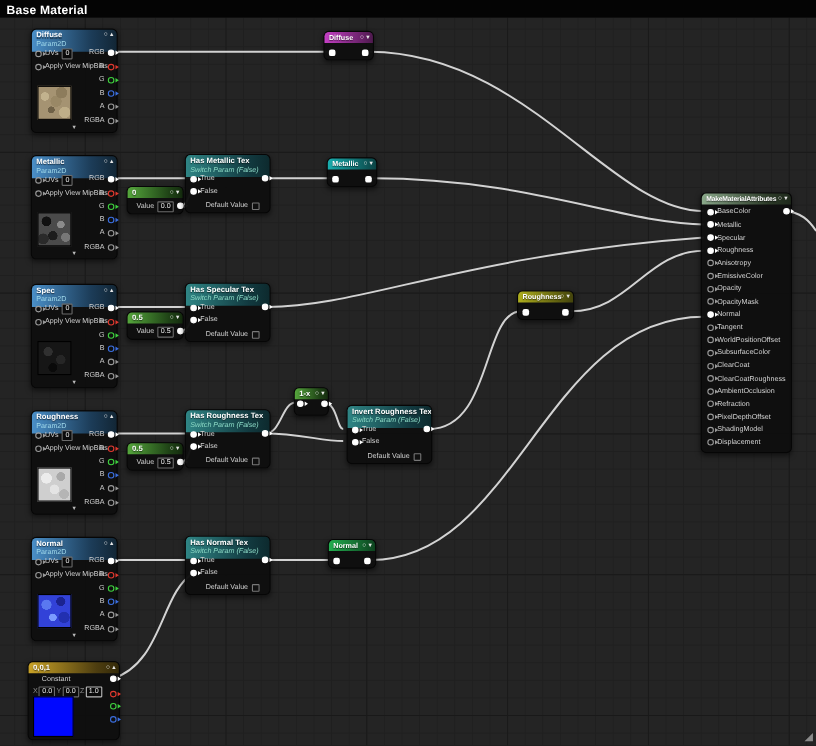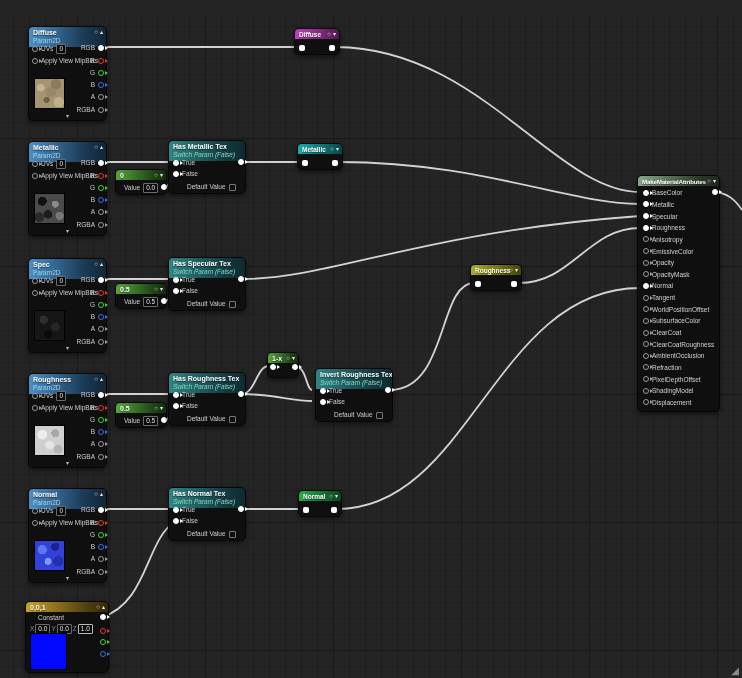--- a/index.html
+++ b/index.html
@@ -99,20 +99,23 @@
   .mma-row { display:flex; align-items:center; gap:3px; height:11.65px; padding-left:5px; white-space:nowrap; }
   .mma-row .lbl { font-size:6.5px; color:#d2d2d2; }
 
   .resize-grip { position:absolute; right:3px; bottom:2px; color:#8a8a8a; font-size:10px; line-height:10px; z-index:40; }
 </style>
 </head>
 <body>
 
 <div class="screen">
 
+  <div class="titlebar">
+    <span>Base Material</span>
+  </div>
 
   <div class="graph-bg"></div>
 
   <svg class="wires">
     <path d="M105,47 C150,47 250,47 298,47"></path>
     <path d="M336,47 C480,48 555,192 640,192"></path>
     <path d="M105,162 C130,162 150,162 173,162"></path>
     <path d="M166,186 C172,186 171,173 176,173"></path>
     <path d="M243,162 C265,162 280,162 301,162"></path>
     <path d="M339,162 C480,162 570,204 640,204"></path>

